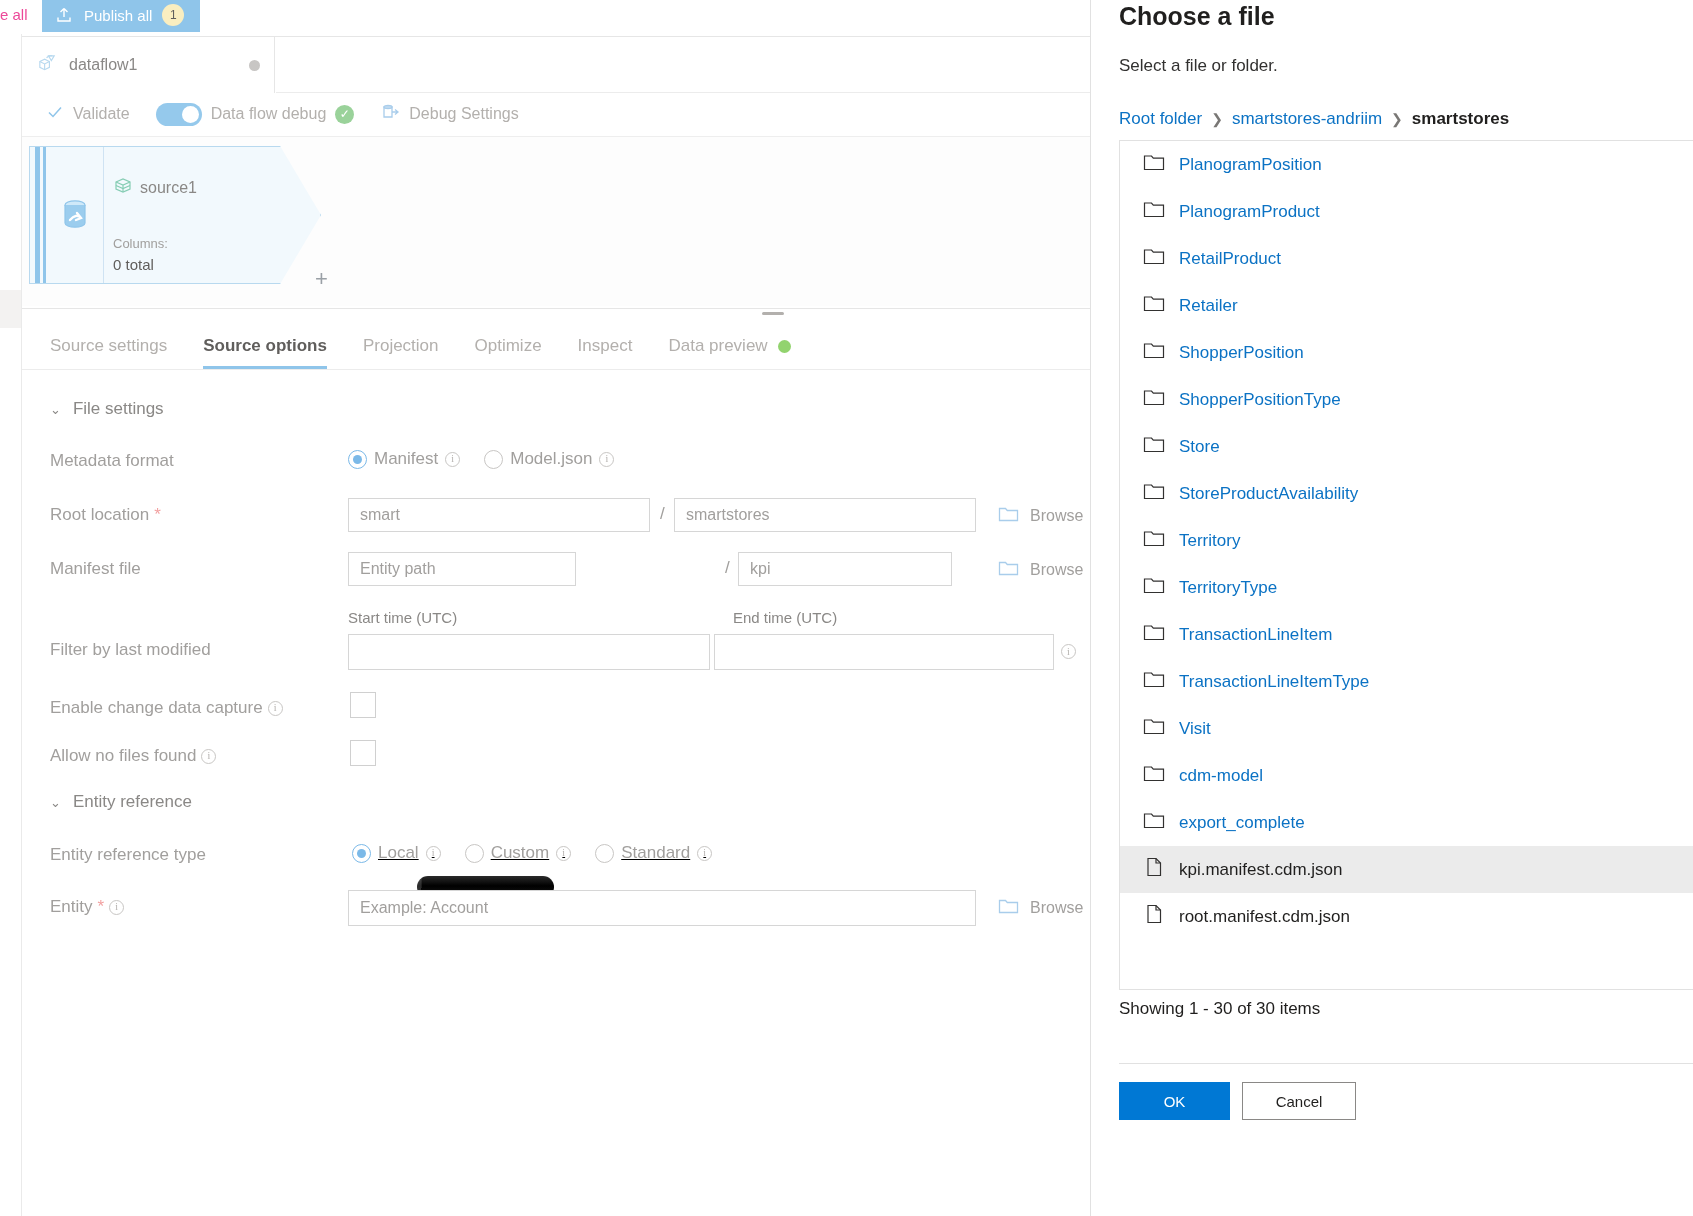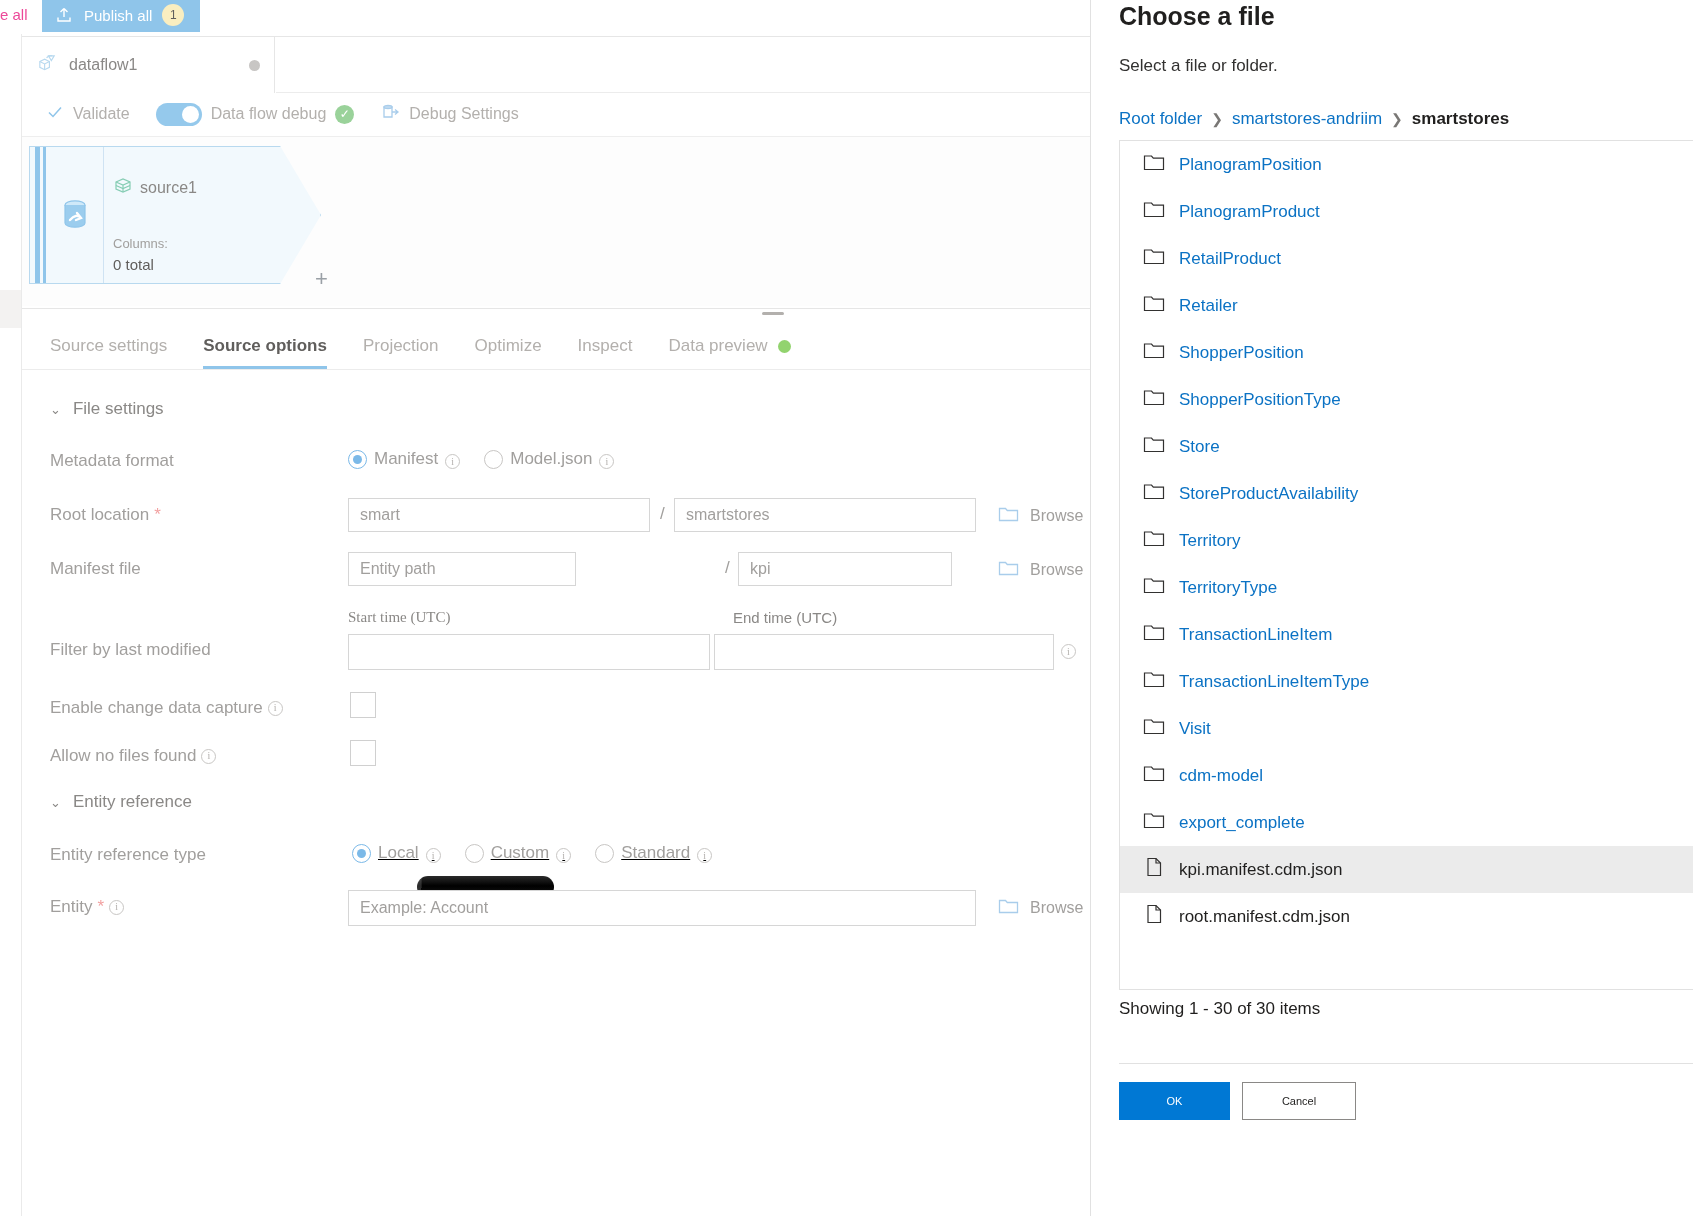--- a/index.html
+++ b/index.html
@@ -175,21 +175,21 @@
       linear-gradient(180deg, #2a2a2a 0%, #000 45%, #1a1a1a 100%);
   }
   .slash { position: absolute; font-size: 17px; color: #a19f9d; }
   .browse {
     position: absolute; display: flex; align-items: center; gap: 11px;
     font-size: 16px; color: #a19f9d; cursor: pointer; white-space: nowrap;
   }
   .sublabel { position: absolute; font-size: 15px; color: #8a8886; }
   .radio-group { position: absolute; display: flex; align-items: center; }
   .radio {
-    display: flex; align-items: flex-end; gap: 7px; margin-right: 24px;
+    display: flex; align-items: center; gap: 7px; margin-right: 24px;
     cursor: pointer; font-size: 17px; color: #a19f9d; white-space: nowrap;
   }
   .rdot {
     width: 19px; height: 19px; border-radius: 50%;
     border: 1px solid #c8c6c4; background: #fff; position: relative; flex: none;
   }
   .rdot.on { border-color: #7bb9e8; }
   .rdot.on::after {
     content: ""; position: absolute; left: 4px; top: 4px;
     width: 9px; height: 9px; border-radius: 50%; background: #7bb9e8;
@@ -232,21 +232,21 @@
   .frow .fname { color: #0b72c4; }
   .frow.file .fname { color: #201f1e; }
   .showing {
     position: absolute; left: 28px; top: 999px; font-size: 17px; color: #201f1e;
   }
   .panel-footer {
     position: absolute; left: 28px; right: 0; top: 1063px; height: 153px;
     border-top: 1px solid #e1e1e1;
   }
   .btn {
-    position: absolute; top: 18px; height: 38px; font-size: 11px;
+    position: absolute; top: 18px; height: 38px; font-size: 15px;
     cursor: pointer; font-family: "Liberation Sans", sans-serif;
   }
   .btn-ok { left: 0; width: 111px; background: #0078d4; color: #fff; border: none; }
   .btn-cancel {
     left: 123px; width: 114px; background: #fff; color: #201f1e;
     border: 1px solid #8a8886;
   }
 </style>
 </head>
 <body>
@@ -402,21 +402,21 @@
     <input class="tinput" style="left: 716px; top: 180px; width: 214px; height: 34px;" value="kpi">
     <div class="browse" style="left:976px; top:187px;">
       <span>
         <svg width="21" height="18" viewBox="0 0 21 18">
             <path d="M1.5 3.5 h6 l1.8 2 h10.2 v10 h-18 z" fill="none" stroke="#a9cdeb" stroke-width="1.3"></path>
           </svg>
       </span>
       <span>Browse</span>
     </div>
 
-    <div class="sublabel" style="left:326px; top:237px;font-family:Liberation Serif, serif;">Start time (UTC)</div>
+    <div class="sublabel" style="left:326px; top:237px;">Start time (UTC)</div>
     <div class="sublabel" style="left:711px; top:237px;">End time (UTC)</div>
     <div class="flabel" style="left:28px; top:268px;">
       <span>Filter by last modified</span>
     </div>
     <input class="tinput" style="left: 326px; top: 262px; width: 362px; height: 36px;" value="">
     <input class="tinput" style="left: 692px; top: 262px; width: 340px; height: 36px;" value="">
     <i class="info-i" style="position:absolute; left:1039px; top:272px;">i</i>
 
     <div class="flabel" style="left:28px; top:326px;">
       <span>Enable change data capture</span>

